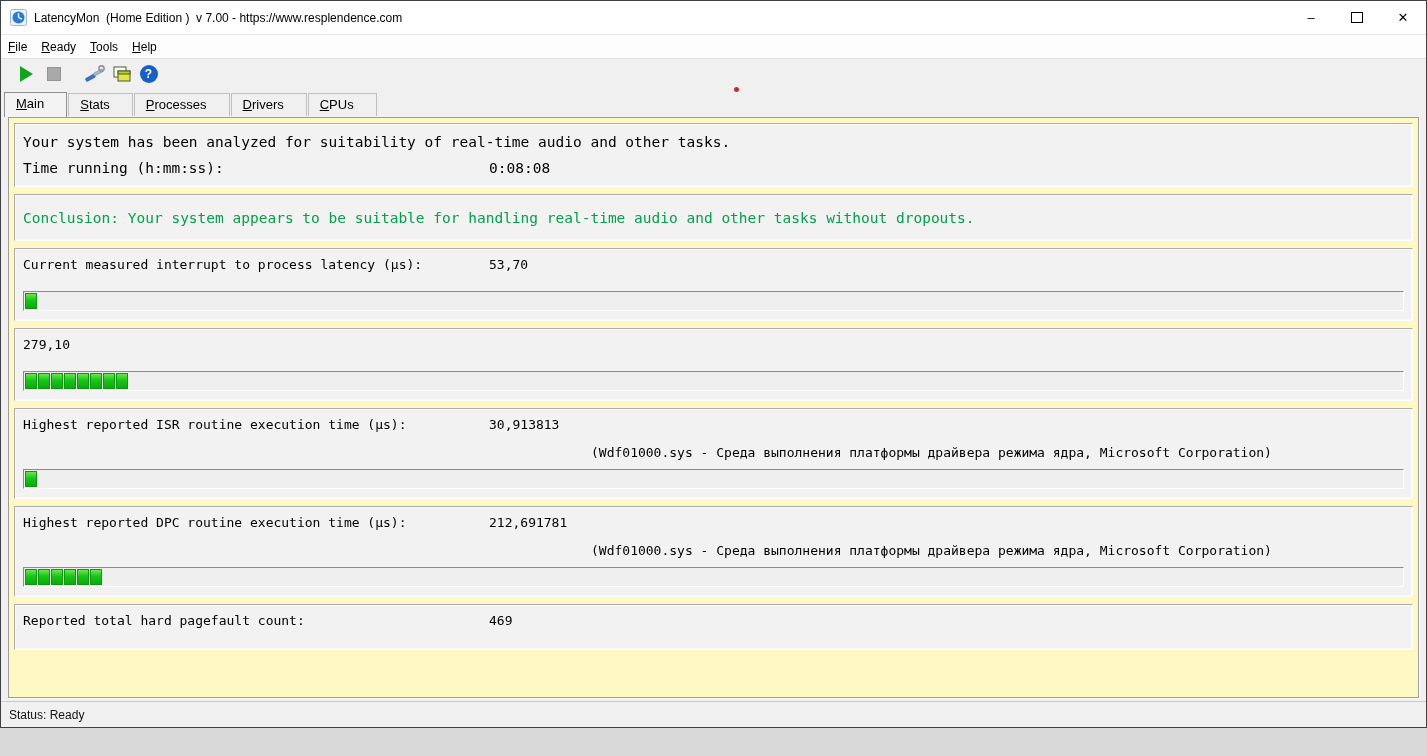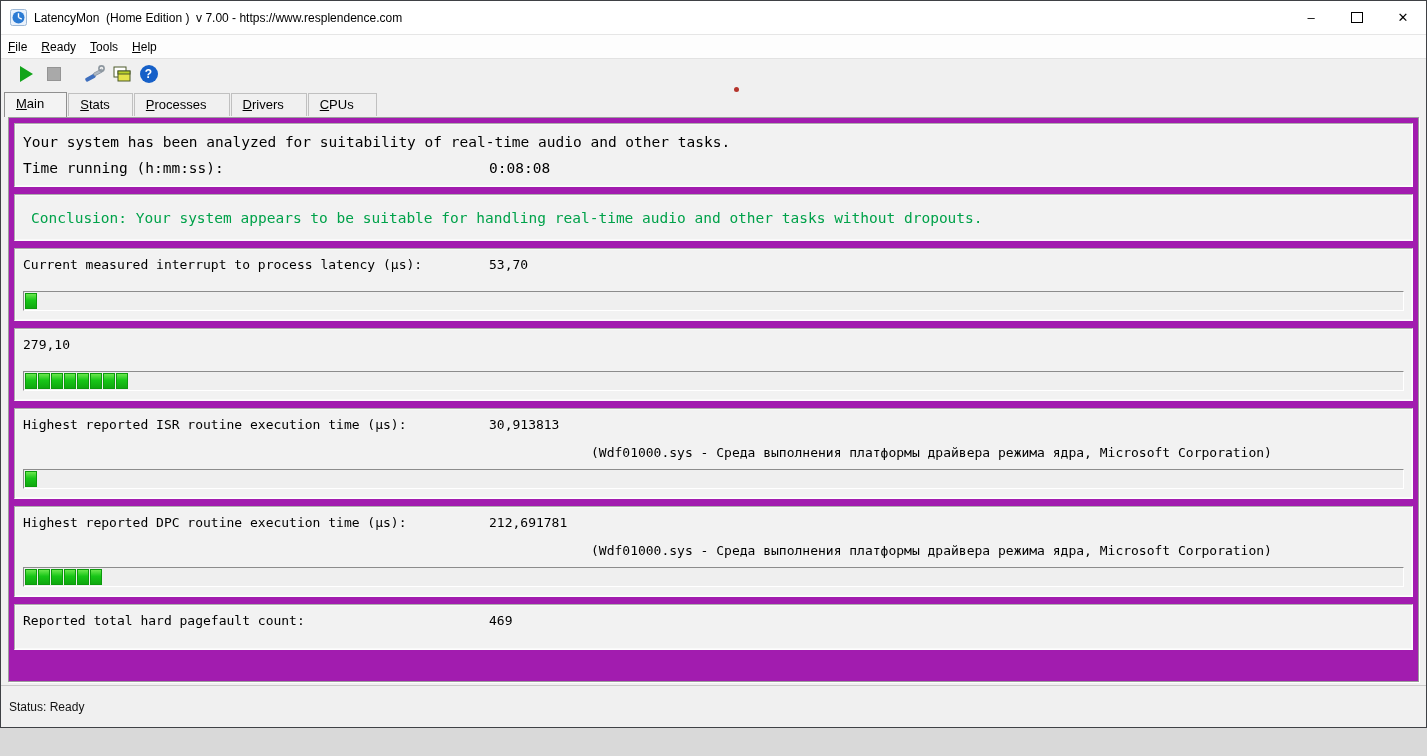--- a/index.html
+++ b/index.html
@@ -108,39 +108,39 @@
   }
   .tab-label { display:inline-block; }
   .tab-label::first-letter { text-decoration:underline; }
 
   
   .main-wrap {
     flex:1;
     margin:1px 7px 3px 7px;
     border:1px solid #9d9d9d;
     box-shadow:1px 1px 0 #ffffff;
-    background:#a21caf;
+    background:#fef9c3;
     padding:3px;
     display:flex; flex-direction:column;
     overflow:hidden;
   }
   .box {
     border:1px solid #adadad;
     border-bottom-color:#fdfdfd; border-right-color:#fdfdfd;
     box-shadow:0 0 0 1px rgba(255,255,255,0.55) inset;
     background:#f2f2f2;
     margin:2px 2px 5px 2px;
   }
   .report-font {
     font-family:"DejaVu Sans Mono","Liberation Mono",monospace;
     color:#000;
   }
   .box.summary { padding:5px 8px; }
   .row-big { font-size:14.5px; line-height:26px; display:flex; }
-  .box.conclusion { padding:13px 16px; }
+  .box.conclusion { padding:13px 8px; }
   .conclusion-text { font-size:14.5px; color:#00a24a; }
   .box.metric { padding:7px 8px 9px 8px; }
   .box.metric .mrow { font-size:13px; line-height:18px; display:flex; }
   .mlabel { width:466px; flex:0 0 466px; white-space:nowrap; }
   .mvalue { width:102px; flex:0 0 102px; white-space:nowrap; }
   .mdetail { flex:1; white-space:nowrap; overflow:hidden;margin-top:28px; }
 
   .bar-track {
     margin-top:7px;
     height:20px;
@@ -158,21 +158,21 @@
     border:1px solid #0c9a0c;
     box-sizing:border-box;
   }
 
   
   .statusbar {
     flex:0 0 25px; height:25px;
     border-top:1px solid #c9c9c9;
     background:#f0f0f0;
     display:flex; align-items:center;
-    padding:8px 8px;
+    padding:0 8px;
     font-size:12px; color:#111;
   }
 </style>
 </head>
 <body>
 
 <div class="window">
 
   <div class="titlebar">
     <span class="app-icon">

